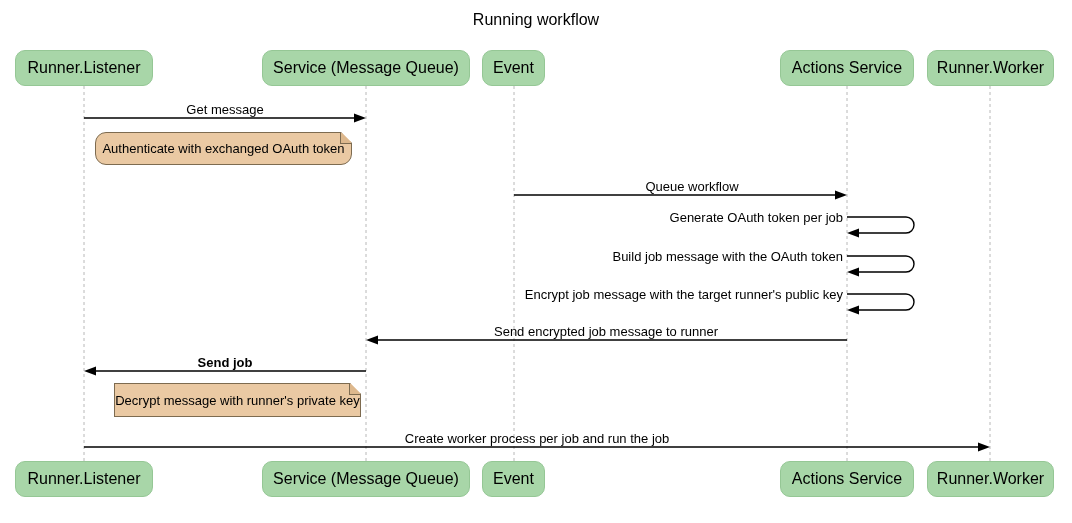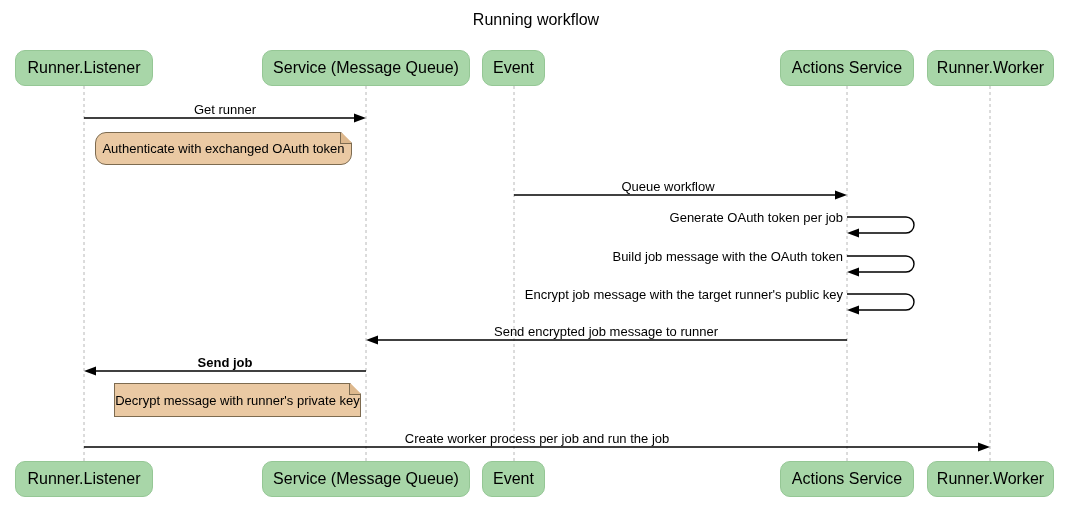--- a/index.html
+++ b/index.html
@@ -117,22 +117,22 @@
   <div class="actor" style="left:482px; top:461px; width:63px;">
     <span>Event</span>
   </div>
   <div class="actor" style="left:780px; top:461px; width:134px;">
     <span>Actions Service</span>
   </div>
   <div class="actor" style="left:927px; top:461px; width:127px;">
     <span>Runner.Worker</span>
   </div>
 
-  <div class="msg center" style="left:225px; top:102px;">Get runner</div>
-  <div class="msg center" style="left:668px; top:179px;">Queue workflow</div>
+  <div class="msg center" style="left:225px; top:102px;">Get message</div>
+  <div class="msg center" style="left:692px; top:179px;">Queue workflow</div>
   <div class="msg loop" style="right:229px; top:217px;">Generate OAuth token per job</div>
   <div class="msg loop" style="right:229px; top:256px;margin-left:48px;">Build job message with the OAuth token</div>
   <div class="msg loop" style="right:229px; top:294px;">Encrypt job message with the target runner's public key</div>
   <div class="msg center" style="left:606px; top:324px;">Send encrypted job message to runner</div>
   <div class="msg center" style="left:225px; top:355px;font-weight:bold;">Send job</div>
   <div class="msg center" style="left:537px; top:431px;">Create worker process per job and run the job</div>
 
   <div class="note" style="left:95px; top:132px; width:257px; height:33px;border-radius:11px;">
     <span>Authenticate with exchanged OAuth token</span>
   </div>

